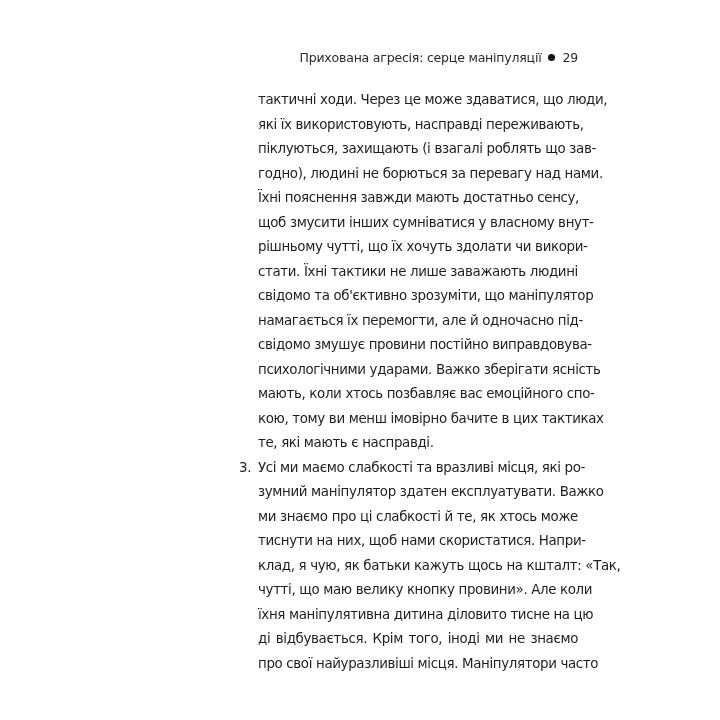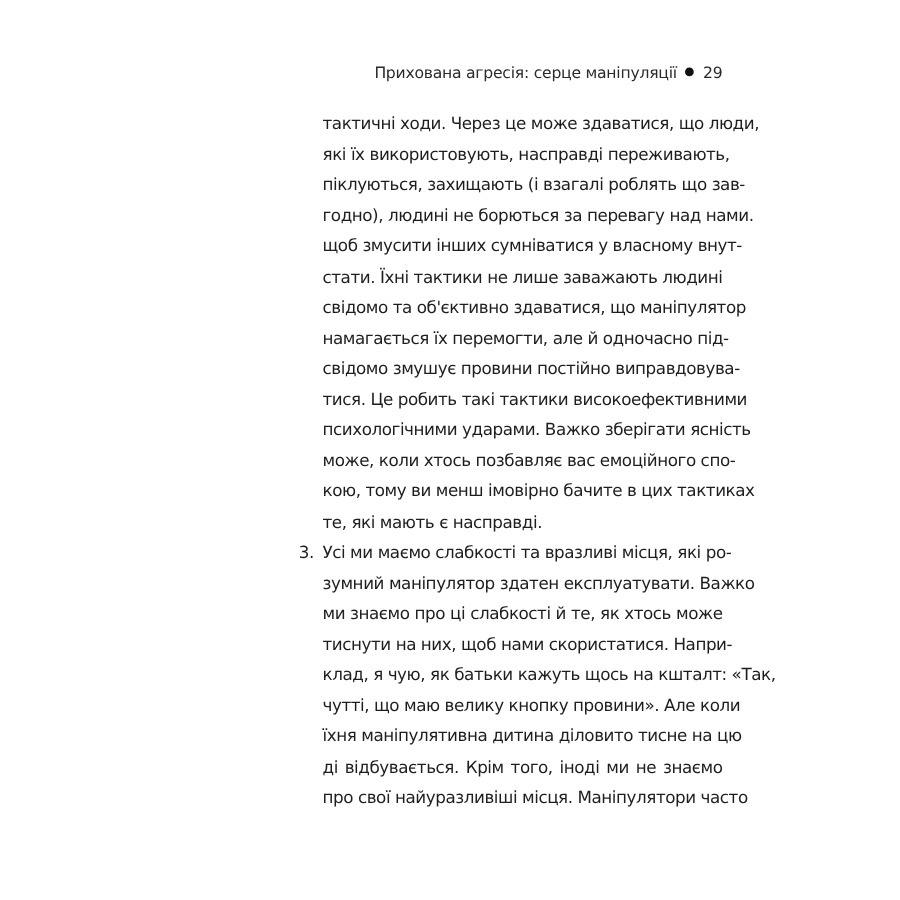--- a/index.html
+++ b/index.html
@@ -79,28 +79,29 @@
     <span class="dot"></span>
     <span>29</span>
   </div>
 
   <div class="body-text">
     <div>
       <span class="line">тактичні ходи. Через це може здаватися, що люди,</span>
       <span class="line">які їх використовують, насправді переживають,</span>
       <span class="line">піклуються, захищають (і взагалі роблять що зав-</span>
       <span class="line">годно), людині не борються за перевагу над нами.</span>
+      <span class="line">Їхні пояснення завжди мають достатньо сенсу,</span>
       <span class="line">щоб змусити інших сумніватися у власному внут-</span>
+      <span class="line">рішньому чутті, що їх хочуть здолати чи викори-</span>
       <span class="line">стати. Їхні тактики не лише заважають людині</span>
-      <span class="line">свідомо та об'єктивно здаватися, що маніпулятор</span>
+      <span class="line">свідомо та об'єктивно зрозуміти, що маніпулятор</span>
       <span class="line">намагається їх перемогти, але й одночасно під-</span>
       <span class="line">свідомо змушує провини постійно виправдовува-</span>
-      <span class="line">тися. Це робить такі тактики високоефективними</span>
       <span class="line">психологічними ударами. Важко зберігати ясність</span>
-      <span class="line">може, коли хтось позбавляє вас емоційного спо-</span>
+      <span class="line">мають, коли хтось позбавляє вас емоційного спо-</span>
       <span class="line">кою, тому ви менш імовірно бачите в цих тактиках</span>
       <span class="line last">те, які мають є насправді.</span>
     </div>
 
     <div class="list-item">
       <span class="list-marker">3.</span>
       <span class="line">Усі ми маємо слабкості та вразливі місця, які ро-</span>
       <span class="line">зумний маніпулятор здатен експлуатувати. Важко</span>
       <span class="line">ми знаємо про ці слабкості й те, як хтось може</span>
       <span class="line">тиснути на них, щоб нами скористатися. Напри-</span>

